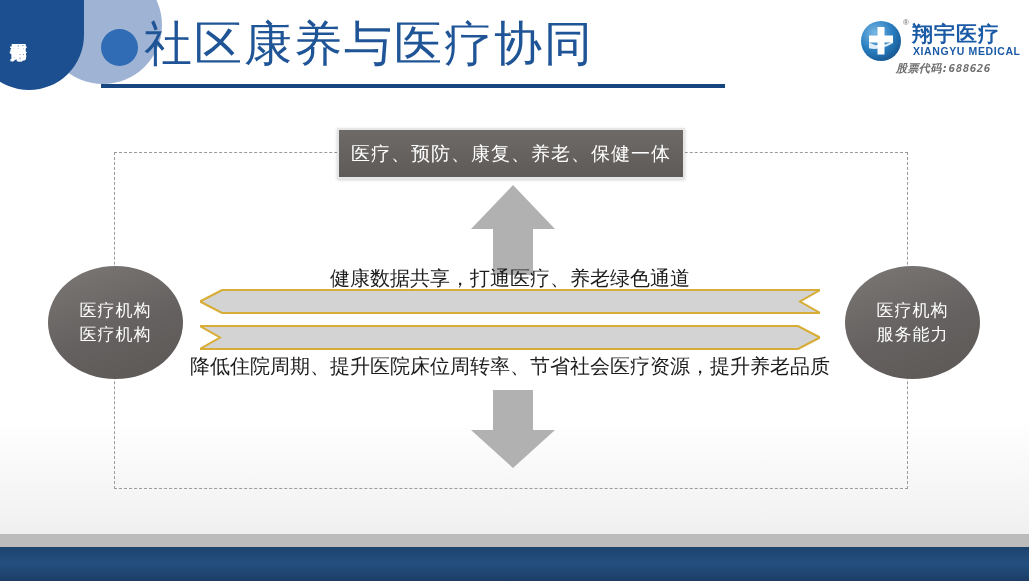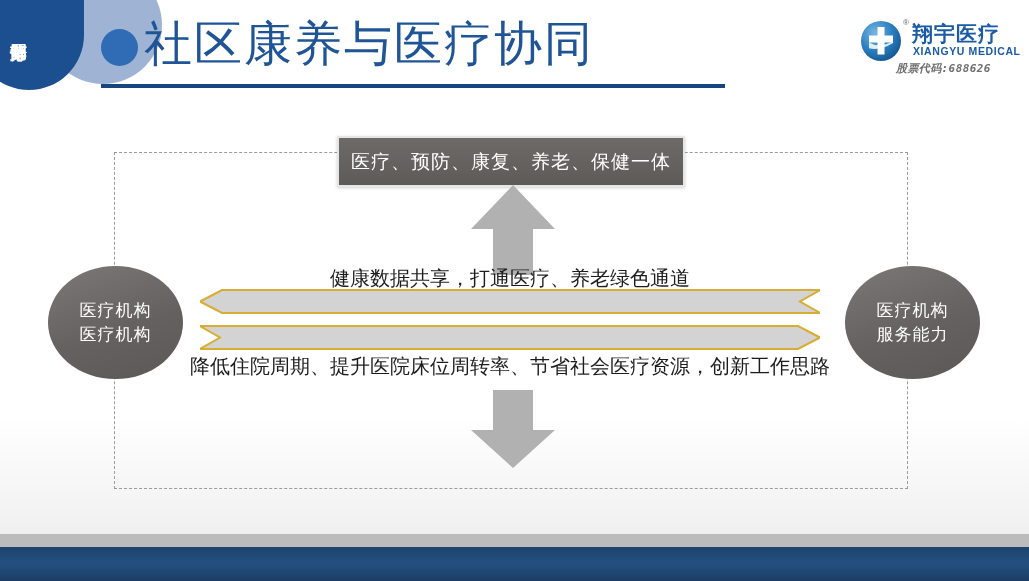--- a/index.html
+++ b/index.html
@@ -79,21 +79,20 @@
   .grey-box{
     position:absolute;
     background:linear-gradient(180deg,#6e6a68 0%,#5d5a58 100%);
     border:2px solid #e6e6e6;
     box-sizing:border-box;
     color:#ffffff;
     display:flex;align-items:center;justify-content:center;
     text-align:center;
     font-size:19px;line-height:27px;letter-spacing:1px;
     box-shadow:0 1px 3px rgba(0,0,0,.18);
-    margin-top:8px;
   }
   #box-top{left:337px;top:128px;width:348px;height:51px;}
   #box-bottom{left:337px;top:464px;width:348px;height:55px;}
 
   .ellipse{
     position:absolute;width:135px;height:113px;border-radius:50%;
     background:linear-gradient(160deg,#7b7876 0%,#646160 55%,#5b5856 100%);
     color:#ffffff;
     display:flex;align-items:center;justify-content:center;
     text-align:center;font-size:17px;line-height:24px;letter-spacing:1px;
@@ -179,21 +178,21 @@
       <polygon points="0,12.5 22,1 620,1 600,12.5 620,24 22,24" fill="#d3d3d3" stroke="#d7ad35" stroke-width="2"></polygon>
     </svg>
   </div>
 
   <div class="h-arrow" id="arrow-right">
     <svg width="620" height="25" viewBox="0 0 620 25" preserveAspectRatio="none">
       <polygon points="0,1 598,1 620,12.5 598,24 0,24 20,12.5" fill="#d3d3d3" stroke="#d7ad35" stroke-width="2"></polygon>
     </svg>
   </div>
 
-  <div class="mid-label" id="label-bottom">降低住院周期、提升医院床位周转率、节省社会医疗资源，创新工作思路</div>
+  <div class="mid-label" id="label-bottom">降低住院周期、提升医院床位周转率、节省社会医疗资源，提升养老品质</div>
 
   <div class="ellipse" id="ellipse-left">
     <span>
       <span>医疗机构</span><br>
       <span>医疗机构</span>
     </span>
   </div>
 
   <div class="ellipse" id="ellipse-right">
     <span>

